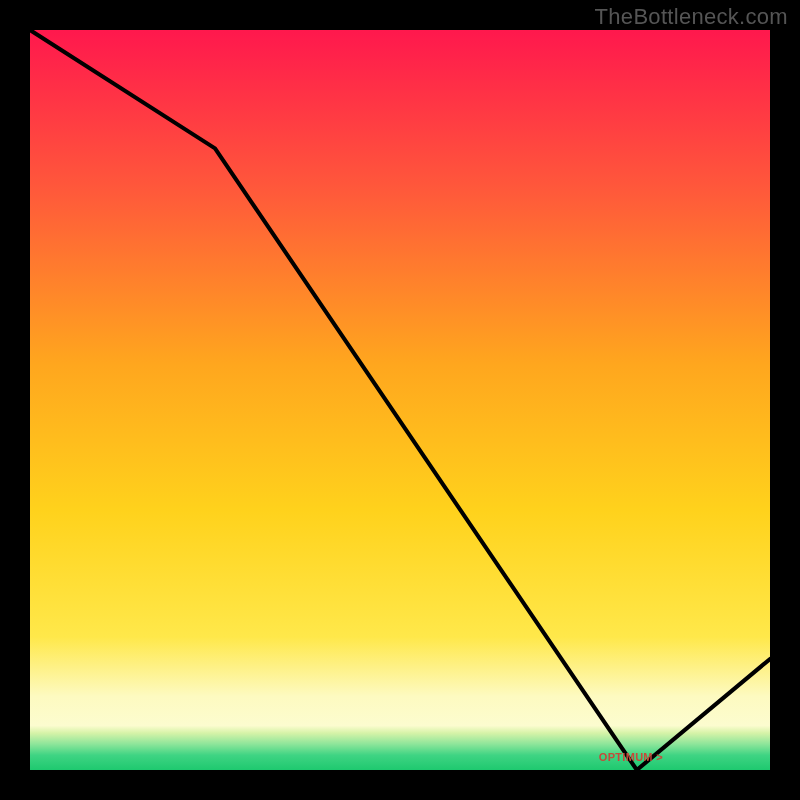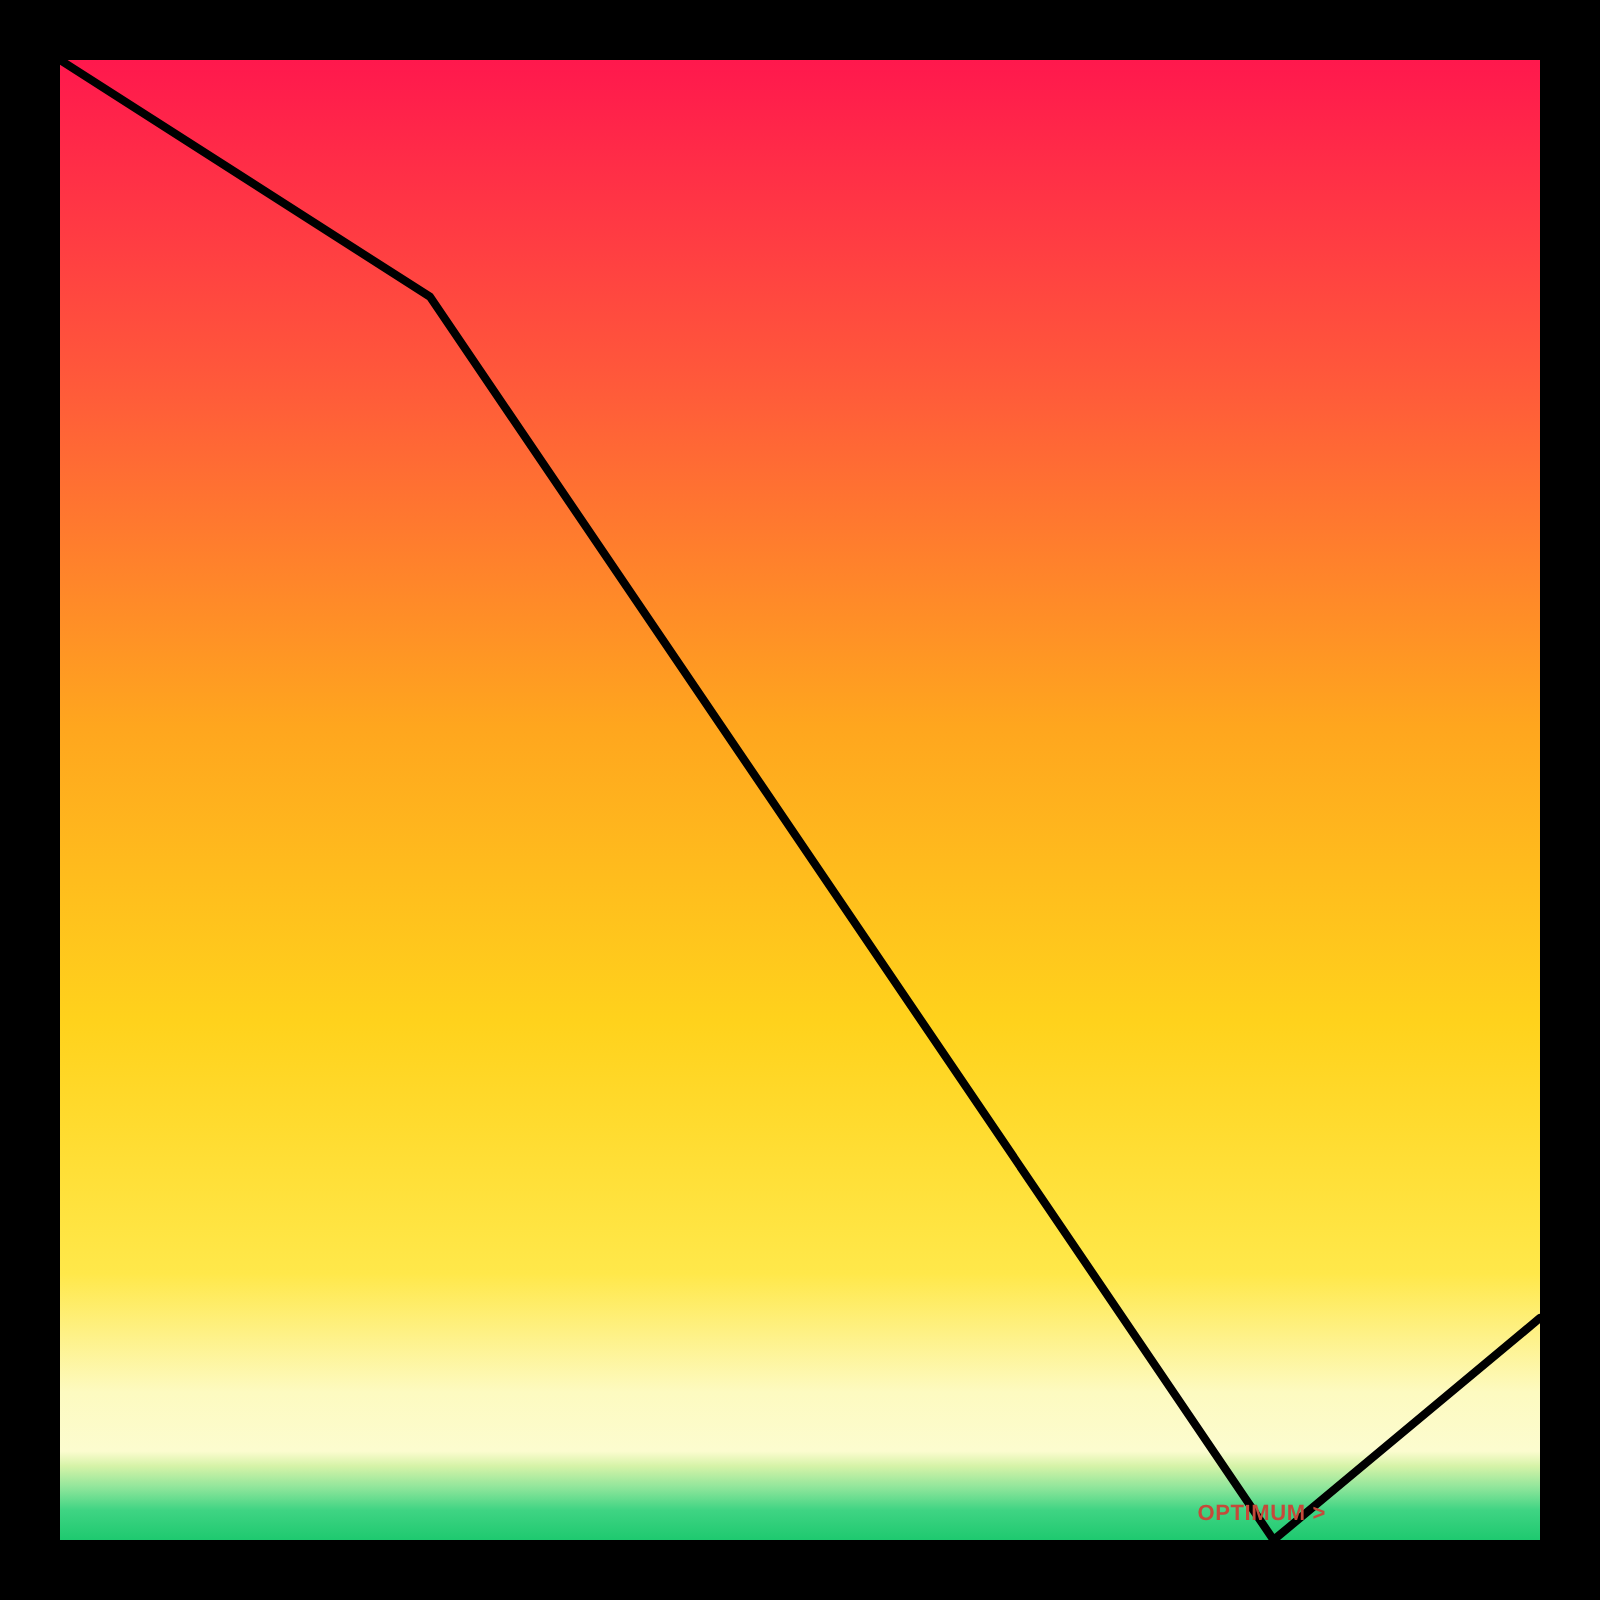--- a/index.html
+++ b/index.html
@@ -59,20 +59,21 @@
     white-space: nowrap;
     user-select: none;
     padding-left: 36px;
   }
 </style>
 </head>
 <body>
 
 <div class="wrap">
 
+  <div class="watermark">TheBottleneck.com</div>
 
   <div class="plot">
     <svg class="gradient" viewBox="0 0 100 100" preserveAspectRatio="none">
       <defs>
         <linearGradient id="bg" x1="0" y1="0" x2="0" y2="1">
           <stop offset="0%" stop-color="#ff184d"></stop>
           <stop offset="22%" stop-color="#ff5a3a"></stop>
           <stop offset="45%" stop-color="#ffa61e"></stop>
           <stop offset="65%" stop-color="#ffd21c"></stop>
           <stop offset="82%" stop-color="#ffe84a"></stop>

